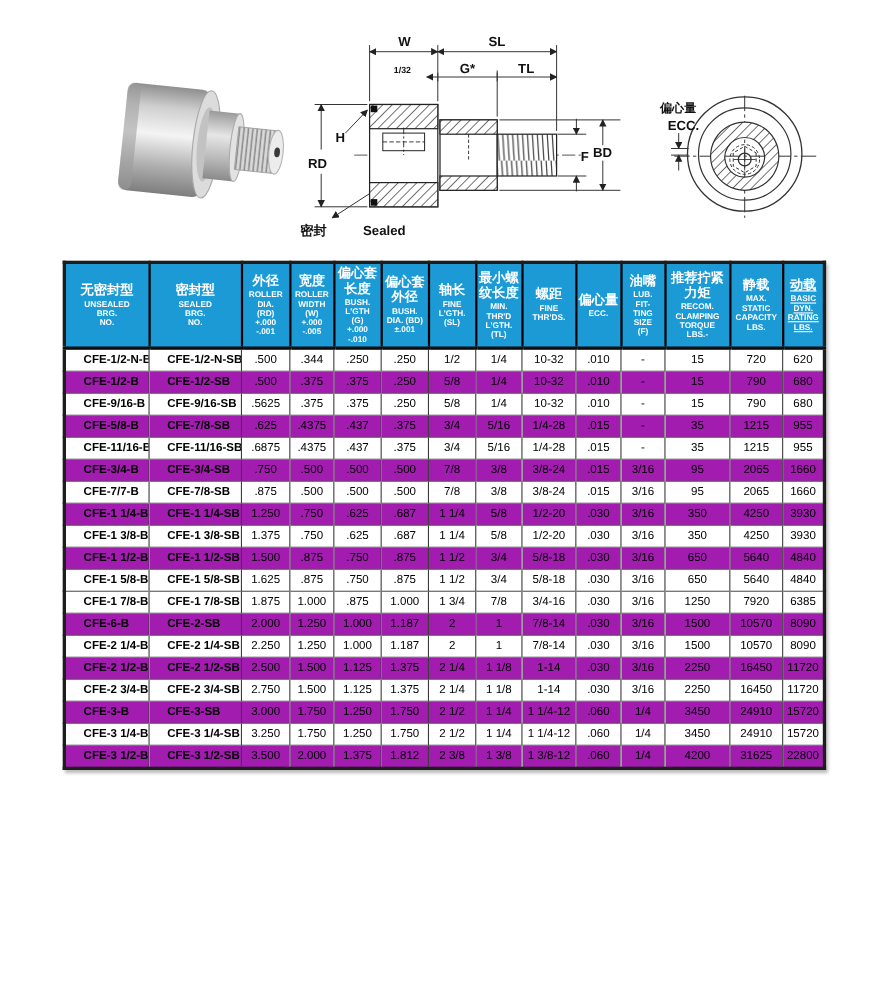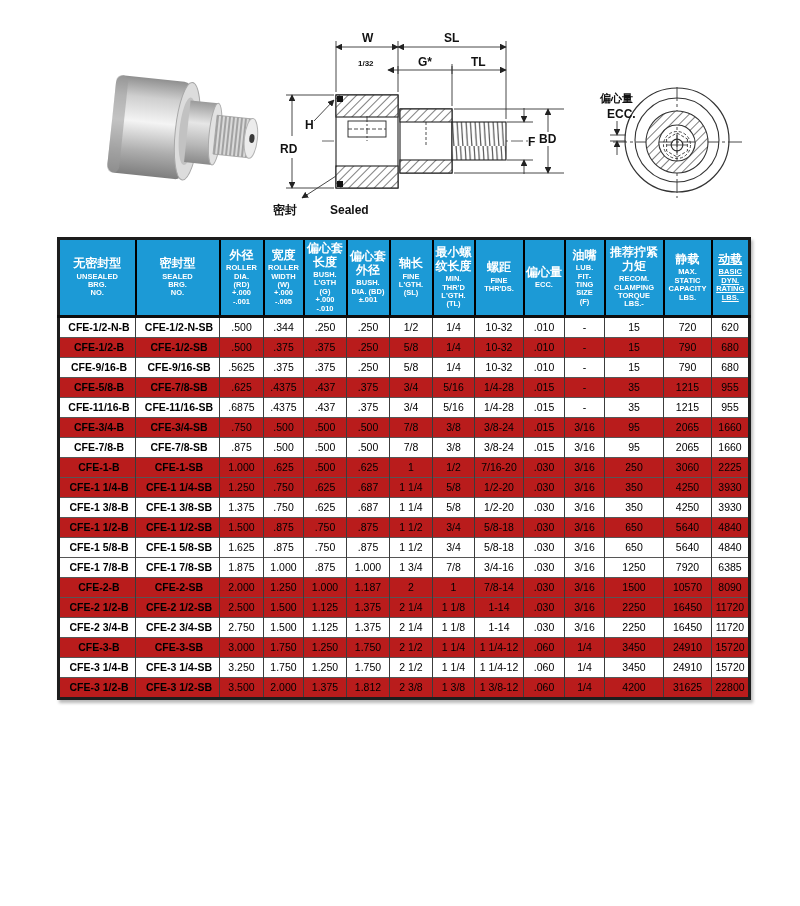--- a/index.html
+++ b/index.html
@@ -19,22 +19,22 @@
   table.tbl{position:absolute;left:57px;top:237px;width:691px;border-collapse:collapse;
     table-layout:fixed;border:3px solid #1d1d1d;box-shadow:2px 3px 3px rgba(0,0,0,.28);}
   .tbl th{background:#1c9ad6;color:#fff;border-right:2px solid #000;border-bottom:3px solid #0d0d0d;
     vertical-align:middle;padding:2px 1px;height:71px;}
   .tbl th:last-child{border-right:none;text-decoration:underline;}
   .th-zh{font-size:12px;font-weight:bold;line-height:1.12;white-space:pre-line;}
   .th-en{font-size:7.5px;font-weight:bold;line-height:1.12;white-space:pre-line;margin-top:2px;}
   .tbl td{height:19px;line-height:19px;border-right:1px solid #3c3c3c;border-top:1px solid #565656;
     font-size:10.5px;text-align:center;padding:0 1px;color:#000;white-space:nowrap;overflow:hidden;}
   .tbl td:last-child{border-right:none;}
-  .tbl td.name{text-align:center;padding-left:4px;font-weight:bold;font-size:10.5px;}
-  .tbl tr.alt{background:#b91c1c;}
+  .tbl td.name{text-align:left;padding-left:16px;font-weight:bold;font-size:10.5px;}
+  .tbl tr.alt{background:#a21caf;}
 </style>
 </head>
 <body>
 
 <div class="fig" id="photo-fig">
   <svg width="180" height="132" viewBox="0 0 180 132">
     <defs>
       <linearGradient id="met1" x1="0" y1="0" x2="0" y2="1">
         <stop offset="0" stop-color="#8f8f8f"></stop>
           <stop offset="0.2" stop-color="#cfcfcf"></stop>
@@ -387,50 +387,34 @@
         <td>7/8</td>
         <td>3/8</td>
         <td>3/8-24</td>
         <td>.015</td>
         <td>3/16</td>
         <td>95</td>
         <td>2065</td>
         <td>1660</td>
       </tr>
       <tr>
-        <td class="name">CFE-7/8-B</td>
+        <td class="name">CFE-7/7-B</td>
         <td class="name">CFE-7/8-SB</td>
         <td>.875</td>
         <td>.500</td>
         <td>.500</td>
         <td>.500</td>
         <td>7/8</td>
         <td>3/8</td>
         <td>3/8-24</td>
         <td>.015</td>
         <td>3/16</td>
         <td>95</td>
         <td>2065</td>
         <td>1660</td>
-      </tr>
-      <tr class="alt">
-        <td class="name">CFE-1-B</td>
-        <td class="name">CFE-1-SB</td>
-        <td>1.000</td>
-        <td>.625</td>
-        <td>.500</td>
-        <td>.625</td>
-        <td>1</td>
-        <td>1/2</td>
-        <td>7/16-20</td>
-        <td>.030</td>
-        <td>3/16</td>
-        <td>250</td>
-        <td>3060</td>
-        <td>2225</td>
       </tr>
       <tr class="alt">
         <td class="name">CFE-1 1/4-B</td>
         <td class="name">CFE-1 1/4-SB</td>
         <td>1.250</td>
         <td>.750</td>
         <td>.625</td>
         <td>.687</td>
         <td>1 1/4</td>
         <td>5/8</td>
@@ -499,23 +483,39 @@
         <td>1 3/4</td>
         <td>7/8</td>
         <td>3/4-16</td>
         <td>.030</td>
         <td>3/16</td>
         <td>1250</td>
         <td>7920</td>
         <td>6385</td>
       </tr>
       <tr class="alt">
-        <td class="name">CFE-2-B</td>
+        <td class="name">CFE-6-B</td>
         <td class="name">CFE-2-SB</td>
         <td>2.000</td>
+        <td>1.250</td>
+        <td>1.000</td>
+        <td>1.187</td>
+        <td>2</td>
+        <td>1</td>
+        <td>7/8-14</td>
+        <td>.030</td>
+        <td>3/16</td>
+        <td>1500</td>
+        <td>10570</td>
+        <td>8090</td>
+      </tr>
+      <tr>
+        <td class="name">CFE-2 1/4-B</td>
+        <td class="name">CFE-2 1/4-SB</td>
+        <td>2.250</td>
         <td>1.250</td>
         <td>1.000</td>
         <td>1.187</td>
         <td>2</td>
         <td>1</td>
         <td>7/8-14</td>
         <td>.030</td>
         <td>3/16</td>
         <td>1500</td>
         <td>10570</td>

